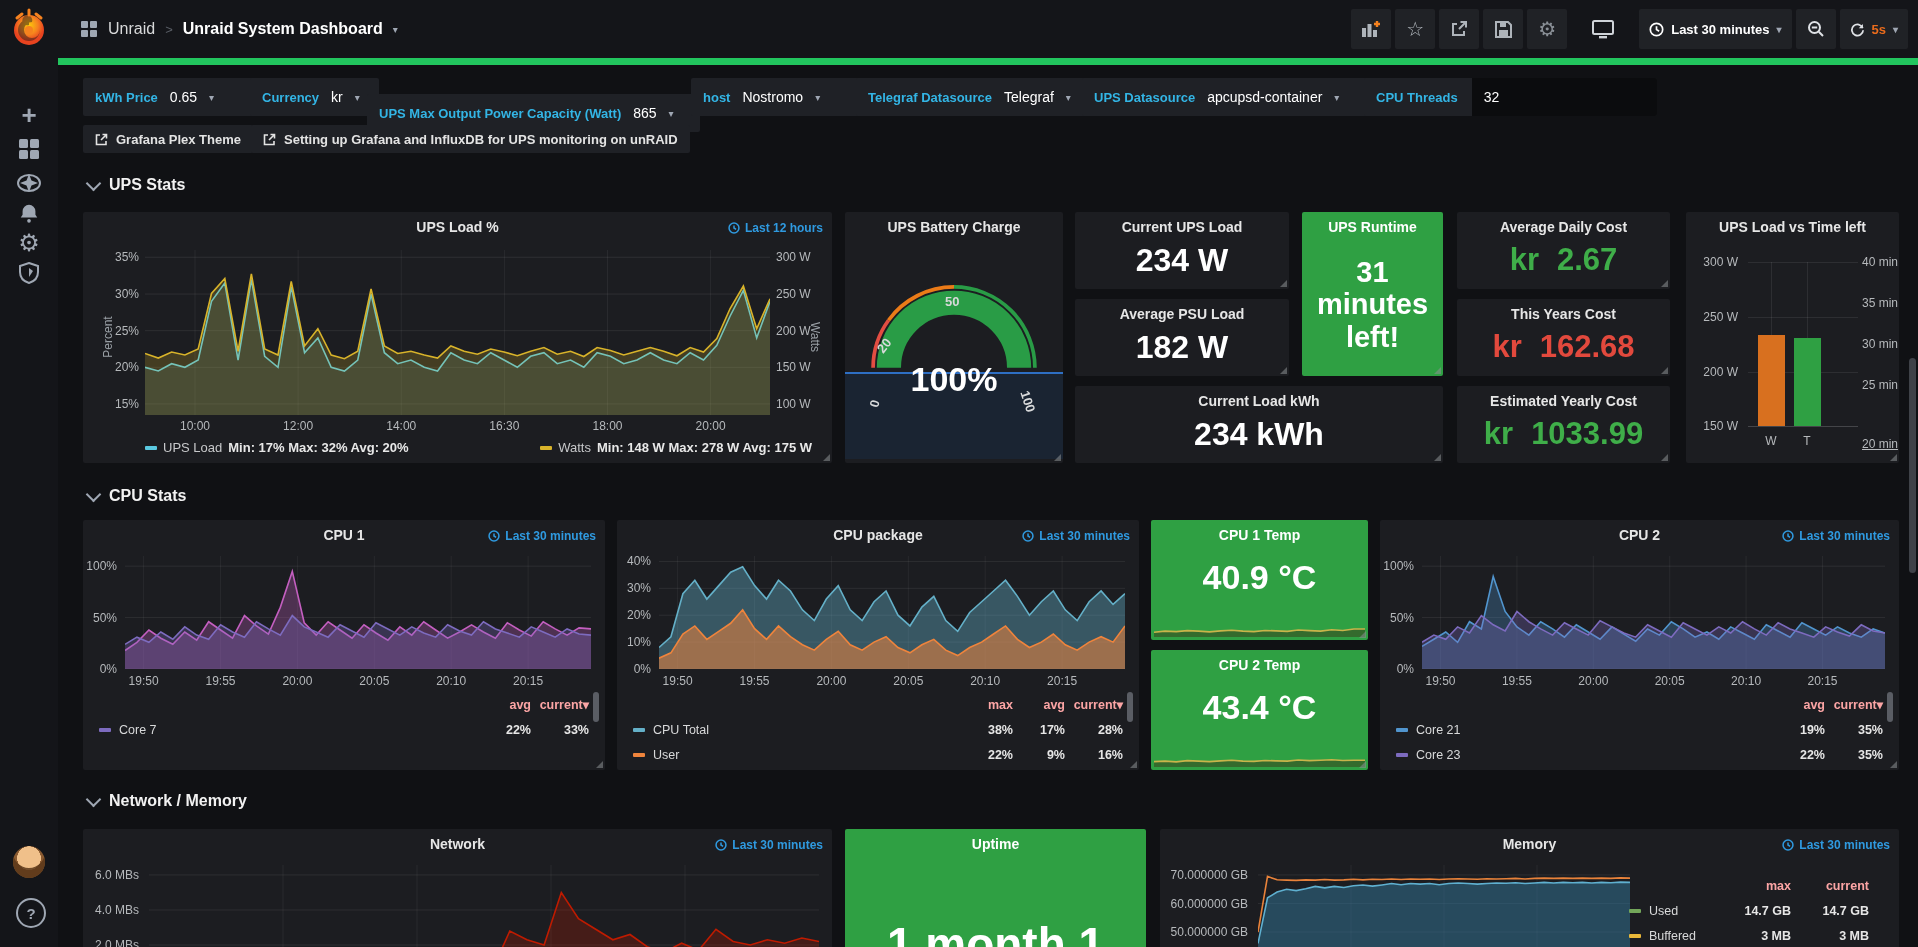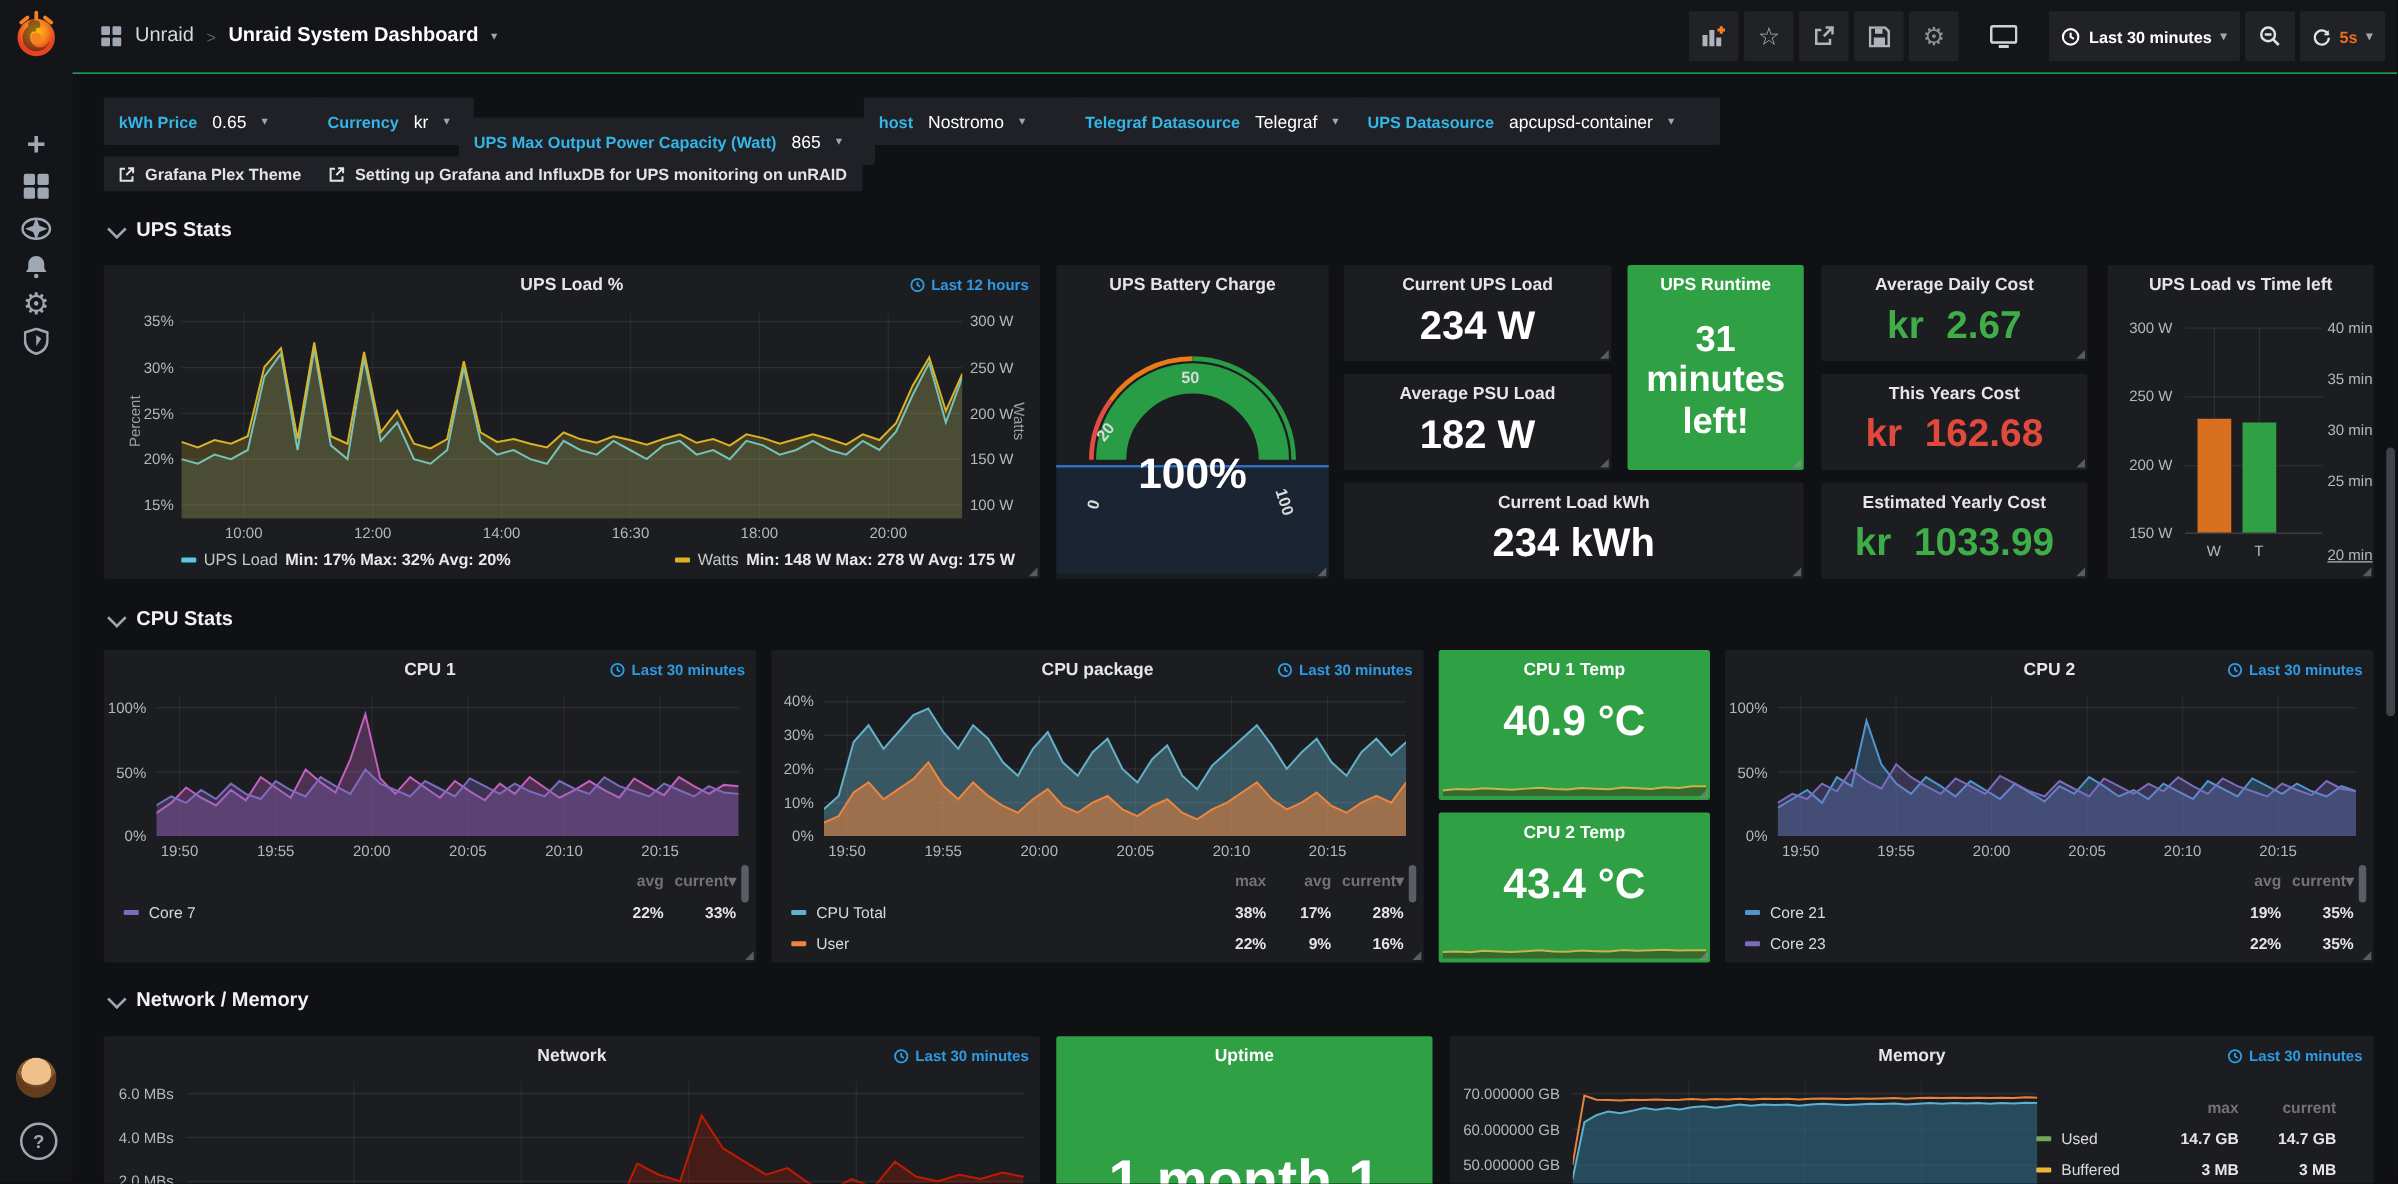--- a/index.html
+++ b/index.html
@@ -1,19 +1,19 @@
 <!DOCTYPE html>
 <html><head>
 <meta charset="utf-8">
 <style>
   html,body{margin:0;padding:0;background:#0c0d0f;font-family:"Liberation Sans",sans-serif;}
   #root{position:relative;width:1918px;height:947px;overflow:hidden;background:#101114;color:#d8d9da;}
   .abs{position:absolute;}
   
-  .topbar{position:absolute;left:0;top:0;width:1918px;height:58px;background:#141519;border-bottom:1px solid #22c55e;z-index:5;}
+  .topbar{position:absolute;left:0;top:0;width:1918px;height:58px;background:#141519;border-bottom:7px solid #22c55e;z-index:5;}
   .crumb{display:flex;align-items:center;gap:10px;position:absolute;left:80px;top:0;height:58px;font-size:16px;}
   .crumb .app{color:#d8d9da;}
   .crumb .sep{color:#5a5e66;font-size:13px;}
   .crumb .page{color:#ffffff;font-weight:700;}
   .caret{font-size:10px;color:#9fa7b3;}
   .icon-btn{width:40px;height:40px;background:#202226;border-radius:2px;display:flex;align-items:center;justify-content:center;color:#aeb4ba;}
   .tb-right{position:absolute;right:10px;top:9px;display:flex;align-items:center;gap:4px;}
   .pickbox{height:40px;background:#202226;border-radius:2px;display:flex;align-items:center;padding:0 10px;gap:7px;color:#fff;font-size:13px;font-weight:700;}
   svg.ic{display:block;}
   
@@ -46,21 +46,21 @@
   .leg-line{position:absolute;display:flex;justify-content:space-between;font-size:13px;color:#c7c8ca;}
   .leg-item{display:flex;align-items:center;gap:6px;white-space:nowrap;}
   .sw{display:inline-block;width:12px;height:4px;border-radius:1px;}
   .leg-stats{color:#e8e8e8;font-weight:700;}
   .ltable{position:absolute;font-size:12.5px;}
   .lrow{display:grid;align-items:center;height:25px;}
   .lrow.c2{grid-template-columns:1fr 52px 58px;}
   .lrow.c3{grid-template-columns:1fr 52px 52px 58px;}
   .lrow.m2{grid-template-columns:1fr 70px 78px;}
   .lcol{text-align:right;color:#e6e6e6;font-weight:700;}
-  .lhead .lcol{color:#737373;}
+  .lhead .lcol{color:#fca5a5;}
   .lname{display:flex;align-items:center;gap:8px;color:#d8d9da;}
   .leg-scroll{position:absolute;width:6px;height:30px;background:#5a5d64;border-radius:3px;}
   
   .statv{position:absolute;left:0;right:0;text-align:center;font-weight:700;color:#fff;}
   .cost{display:flex;justify-content:center;gap:18px;font-weight:700;}
   
   .navy{position:absolute;left:0;right:0;background:rgba(26,42,66,.55);border-top:2px solid #2e6fc4;}
   .gauge-lab{position:absolute;font-size:13px;font-weight:700;color:#d8d9da;}
   
   .gridline-h{position:absolute;left:0;right:0;height:1px;background:rgba(255,255,255,.08);}
@@ -229,20 +229,24 @@
   </div>
   <div class="vbox" style="left:856px;top:78px;width:214px;">
     <span class="vlabel">Telegraf Datasource</span>
     <span class="vvalue">Telegraf</span>
     <span class="caret">▾</span>
   </div>
   <div class="vbox" style="left:1082px;top:78px;width:270px;">
     <span class="vlabel">UPS Datasource</span>
     <span class="vvalue">apcupsd-container</span>
     <span class="caret">▾</span>
+  </div>
+  <div class="vbox" style="left:1364px;top:78px;width:281px;padding-right:0;gap:0;">
+    <span class="vlabel" style="margin-right:14px;">CPU Threads</span>
+    <span class="vinput">32</span>
   </div>
 
   <div class="linkpill" style="left:83px;top:125px;">
     <svg class="ic" width="13" height="13" viewBox="0 0 13 13">
         <path d="M5 2 H1.5 v9.5 H11 V8" fill="none" stroke="#e3e3e3" stroke-width="1.6"></path>
         <path d="M6 7 L11.5 1.5 M7.5 1.5 H11.5 V5.5" fill="none" stroke="#e3e3e3" stroke-width="1.6"></path>
       </svg>
     <span>Grafana Plex Theme</span>
   </div>
   <div class="linkpill" style="left:251px;top:125px;">

